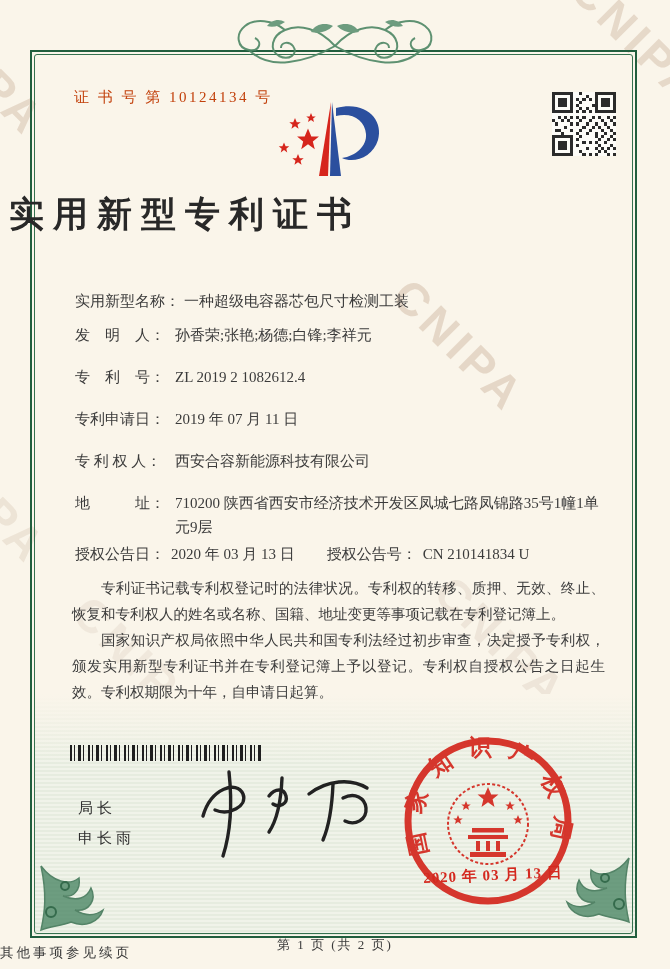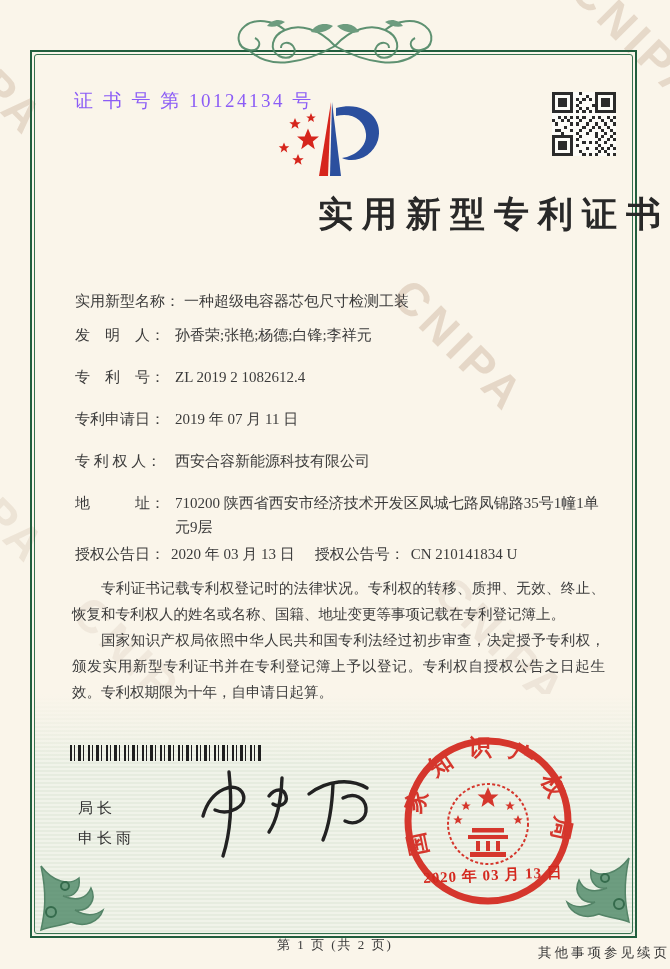--- a/index.html
+++ b/index.html
@@ -12,52 +12,52 @@
         background:
           linear-gradient(180deg, rgba(250,245,234,1) 0px, rgba(250,245,234,0) 70px),
           repeating-linear-gradient(180deg,#e6ecdf 0 2px,#f0f3e9 2px 4px);}
   .frame{position:absolute;left:30px;top:50px;width:607px;height:888px;
          border:2.5px solid #215e3e;box-sizing:border-box;}
   .frame::after{content:'';position:absolute;inset:2px;border:1px solid #35714f;border-radius:3px;}
   .ornament{position:absolute;left:215px;top:16px;width:240px;height:56px;}
   .fl{position:absolute;width:72px;height:78px;}
   .fl-bl{left:35px;top:856px;}
   .fl-br{left:563px;top:848px;transform:scaleX(-1);}
-  .certno{position:absolute;left:74px;top:88px;font-size:19px;letter-spacing:2.5px;color:#8b5cf6;}
+  .certno{position:absolute;left:74px;top:88px;font-size:15px;letter-spacing:2.5px;color:#c2410c;}
   .logo{position:absolute;left:268px;top:96px;width:134px;height:88px;}
   .qr{position:absolute;left:552px;top:92px;width:64px;height:64px;}
-  .title{position:absolute;left:0;top:191px;width:100%;text-align:right;
+  .title{position:absolute;left:0;top:191px;width:100%;text-align:left;
          font-size:35px;font-weight:bold;letter-spacing:9px;padding-left:9px;
          box-sizing:border-box;color:#282828;}
   .fields{position:absolute;left:75px;top:281px;width:527px;font-size:15px;line-height:24px;}
   .row{position:absolute;left:0;width:100%;display:flex;}
   .lbl{flex:0 0 auto;min-width:96px;white-space:nowrap;}
   .val{flex:1 1 auto;margin-left:4px;}
   .r1{top:8px}.r2{top:42px}.r3{top:84px}.r4{top:126px}.r5{top:168px}.r6{top:210px}.r7{top:261px}
-  .pair2{margin-left:20px;display:flex;}
+  .pair2{margin-left:32px;display:flex;}
   .paragraphs{position:absolute;left:72px;top:575px;width:533px;font-size:14.5px;
               line-height:1.8;color:#3c3c3c;}
   .paragraphs p{margin:0;text-indent:2em;text-align:justify;}
   .barcode{position:absolute;left:70px;top:745px;width:193px;height:16px;
            background:repeating-linear-gradient(90deg,
              #1f1f1f 0 2px, transparent 2px 4px,
              #1f1f1f 4px 5px, transparent 5px 8px,
              #1f1f1f 8px 11px, transparent 11px 13px,
              #1f1f1f 13px 14px, transparent 14px 18px);}
   .signer{position:absolute;left:78px;top:793px;
           font-family:"Liberation Sans","DejaVu Sans",sans-serif;
           font-size:15px;color:#2e2e2e;letter-spacing:4px;line-height:30px;}
   .signature{position:absolute;left:185px;top:766px;width:190px;height:95px;}
   .seal{position:absolute;left:399px;top:732px;width:178px;height:178px;opacity:0.93;}
   .sealdate{position:absolute;left:407px;top:866px;width:172px;text-align:center;
             color:#d4291f;font-size:15px;font-weight:bold;letter-spacing:1px;
             transform:rotate(-2.5deg);}
   .pgfoot{position:absolute;left:0;top:901px;width:100%;text-align:center;
           font-size:13px;color:#3a3a3a;letter-spacing:2px;margin-top:35px;}
-  .note{position:absolute;left:0;top:944px;width:100%;text-align:right;
+  .note{position:absolute;left:0;top:944px;width:100%;text-align:left;
         font-size:13.5px;color:#3a3a3a;letter-spacing:3px;}
 </style>
 </head>
 <body>
 
 <div class="page">
 
   <span class="wm" style="left:-60px;top:-8px;">CNIPA</span>
   <span class="wm" style="left:598px;top:-38px;">CNIPA</span>
   <span class="wm" style="left:420px;top:268px;color:rgba(224,208,190,0.8);">CNIPA</span>

